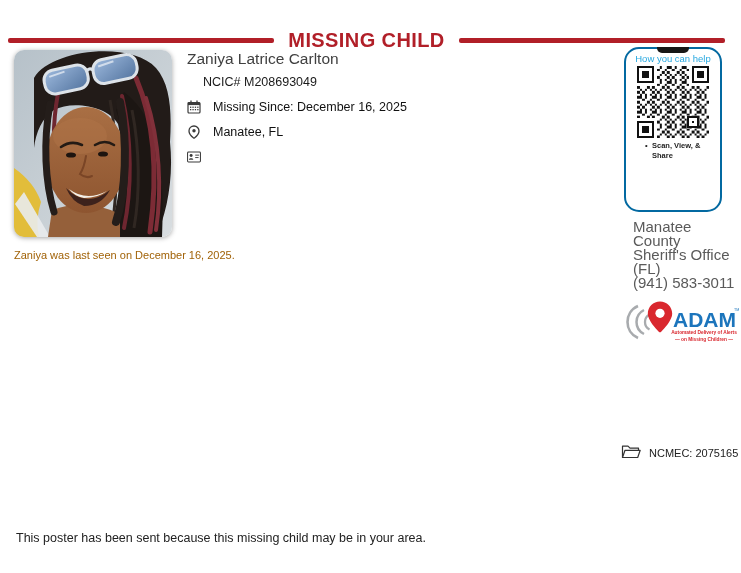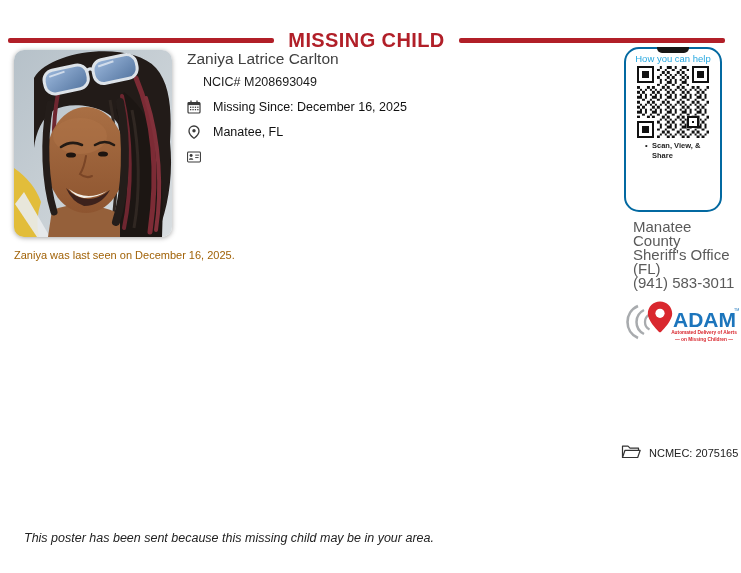--- a/index.html
+++ b/index.html
@@ -36,21 +36,21 @@
   .help-bullets li { position:relative; font-size:7.5px; font-weight:bold; color:#222;
                      line-height:1.35; margin-bottom:1px; }
   .help-bullets li::before { content:"•"; position:absolute; left:-7px; top:0; color:#222; }
   .agency { position:absolute; left:633px; top:220px; font-size:15px; line-height:14px; color:#5a5a5a; }
   
   .adam-logo { position:absolute; left:626px; top:299px; }
   .ncmec-logo { position:absolute; left:645px; top:363px; }
   .case-row { position:absolute; left:621px; top:444px; display:flex; align-items:flex-end; gap:8px; }
   .case-row .case-text { font-size:11px; color:#222; }
   
-  .footer-note { position:absolute; left:24px; top:531px; font-size:12.5px; color:#222;font-style:italic; }
+  .footer-note { position:absolute; left:16px; top:531px; font-size:12.5px; color:#222; }
 </style>
 </head>
 <body>
 
 <div class="poster">
 
   <div class="header">
     <div class="rule left"></div>
     <h1 class="title">MISSING CHILD</h1>
     <div class="rule right"></div>

